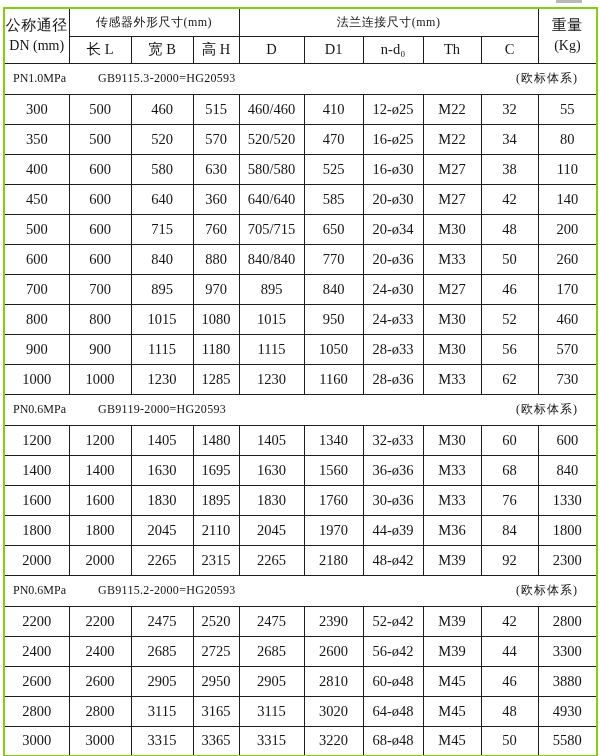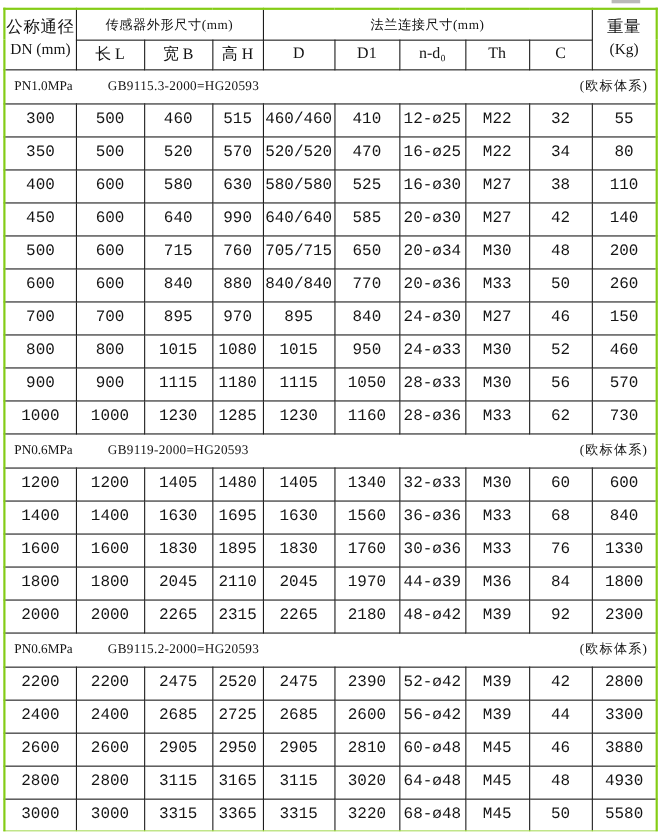--- a/index.html
+++ b/index.html
@@ -35,38 +35,38 @@
     text-align: center;
     vertical-align: middle;
     font-weight: normal;
     padding: 0;
     overflow: hidden;
     white-space: nowrap;
   }
   tr.hdr-top    { height: 28px; }
   tr.hdr-sub    { height: 27px; }
   tr.section-row{ height: 31px; }
-  tr.data-row   { height: 30px; font-family: Liberation Mono, monospace; }
+  tr.data-row   { height: 30px; }
 
   .cjk    { font-size: 12px; letter-spacing: 0.5px; }
   th .stack { line-height: 1.45; }
   th .stack .l1 { font-size: 15px; letter-spacing: 0.5px; }
   th .stack .l2 { font-size: 14px; letter-spacing: 0px; }
   .subhead { font-size: 14.5px; }
   td.cell { font-size: 14.5px; }
 
   td.section-cell { padding: 0; }
   .section-line {
     display: flex;
     align-items: center;
     font-size: 12px;
   }
   .section-pressure { margin-left: 8px; }
   .section-standard { margin-left: 32px; letter-spacing: 0.3px; }
-  .section-note { margin-left: auto; margin-right: 7px; letter-spacing: 1px; }
+  .section-note { margin-left: auto; margin-right: 18px; letter-spacing: 1px; }
 </style>
 </head>
 <body>
 
 <div class="sheet">
   <div class="scan-artifact"></div>
 
   <table class="spec">
     <colgroup>
       <col style="width:65px">
@@ -151,21 +151,21 @@
           <td class="cell">525</td>
           <td class="cell">16-ø30</td>
           <td class="cell">M27</td>
           <td class="cell">38</td>
           <td class="cell">110</td>
         </tr>
         <tr class="data-row">
           <td class="cell">450</td>
           <td class="cell">600</td>
           <td class="cell">640</td>
-          <td class="cell">990</td>
+          <td class="cell">360</td>
           <td class="cell">640/640</td>
           <td class="cell">585</td>
           <td class="cell">20-ø30</td>
           <td class="cell">M27</td>
           <td class="cell">42</td>
           <td class="cell">140</td>
         </tr>
         <tr class="data-row">
           <td class="cell">500</td>
           <td class="cell">600</td>
@@ -193,21 +193,21 @@
         <tr class="data-row">
           <td class="cell">700</td>
           <td class="cell">700</td>
           <td class="cell">895</td>
           <td class="cell">970</td>
           <td class="cell">895</td>
           <td class="cell">840</td>
           <td class="cell">24-ø30</td>
           <td class="cell">M27</td>
           <td class="cell">46</td>
-          <td class="cell">150</td>
+          <td class="cell">170</td>
         </tr>
         <tr class="data-row">
           <td class="cell">800</td>
           <td class="cell">800</td>
           <td class="cell">1015</td>
           <td class="cell">1080</td>
           <td class="cell">1015</td>
           <td class="cell">950</td>
           <td class="cell">24-ø33</td>
           <td class="cell">M30</td>

